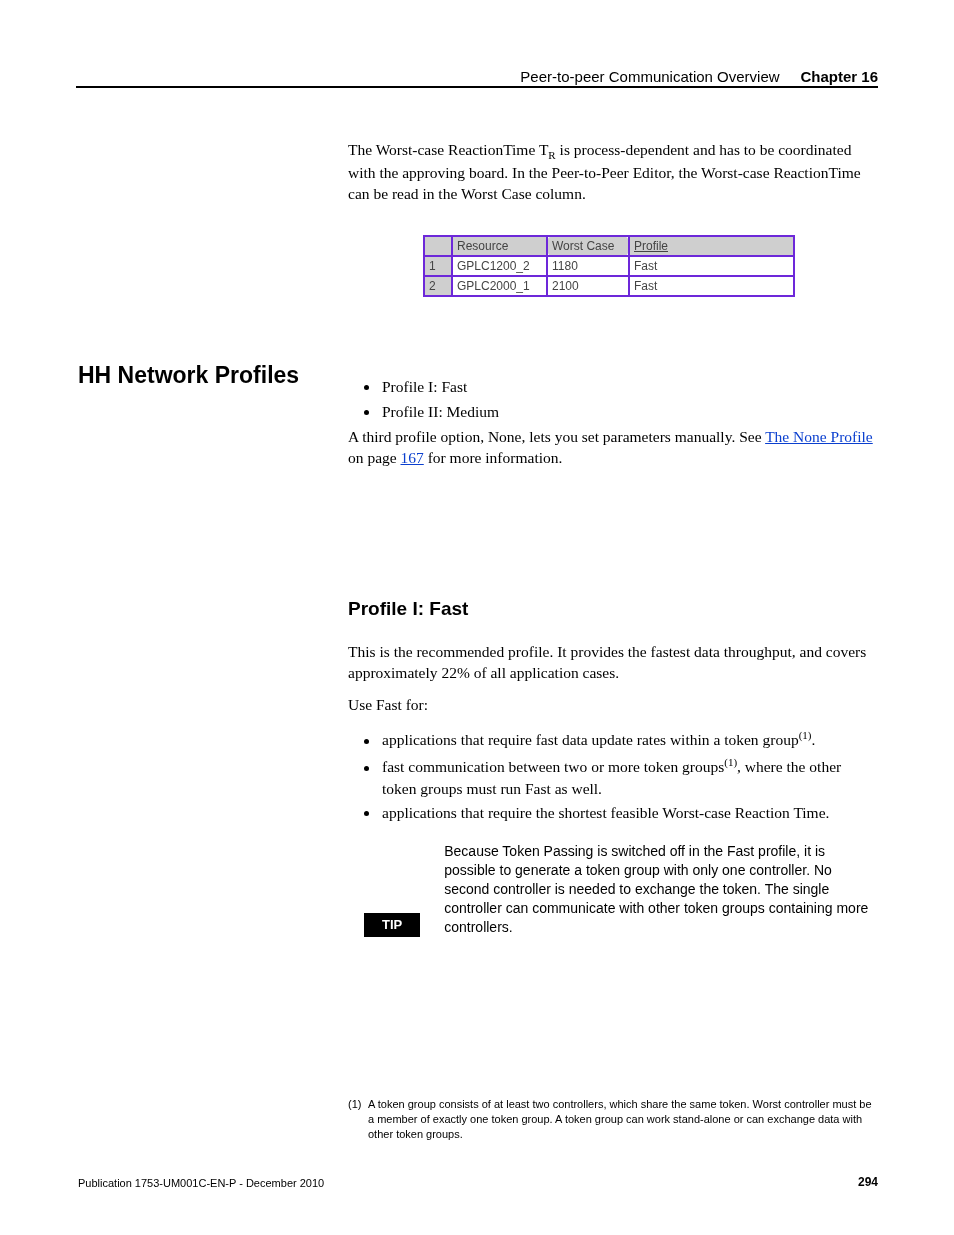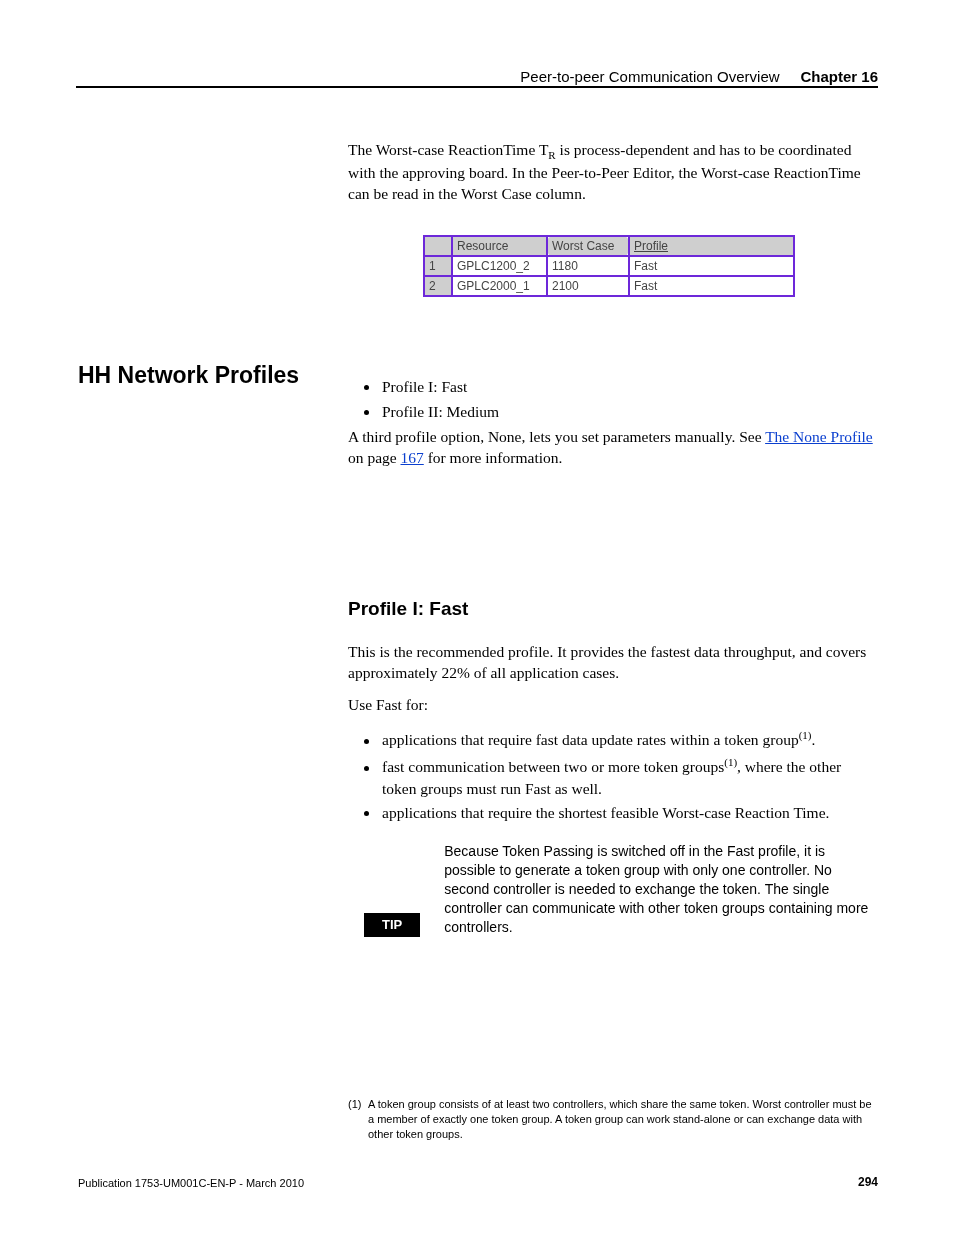--- a/index.html
+++ b/index.html
@@ -215,14 +215,14 @@
     <div class="tip-badge">TIP</div>
     <div class="tip-text">Because Token Passing is switched off in the Fast profile, it is possible to generate a token group with only one controller. No second controller is needed to exchange the token. The single controller can communicate with other token groups containing more controllers.</div>
   </div>
 </div>
 
 <div class="footnote">
   <div class="fn-num">(1)</div>
   <div class="fn-txt">A token group consists of at least two controllers, which share the same token. Worst controller must be a member of exactly one token group. A token group can work stand-alone or can exchange data with other token groups.</div>
 </div>
 
-<div class="footer-left">Publication 1753-UM001C-EN-P - March 2010</div>
+<div class="footer-left">Publication 1753-UM001C-EN-P - December 2010</div>
 <div class="footer-right">294</div>
 
 </body></html>

